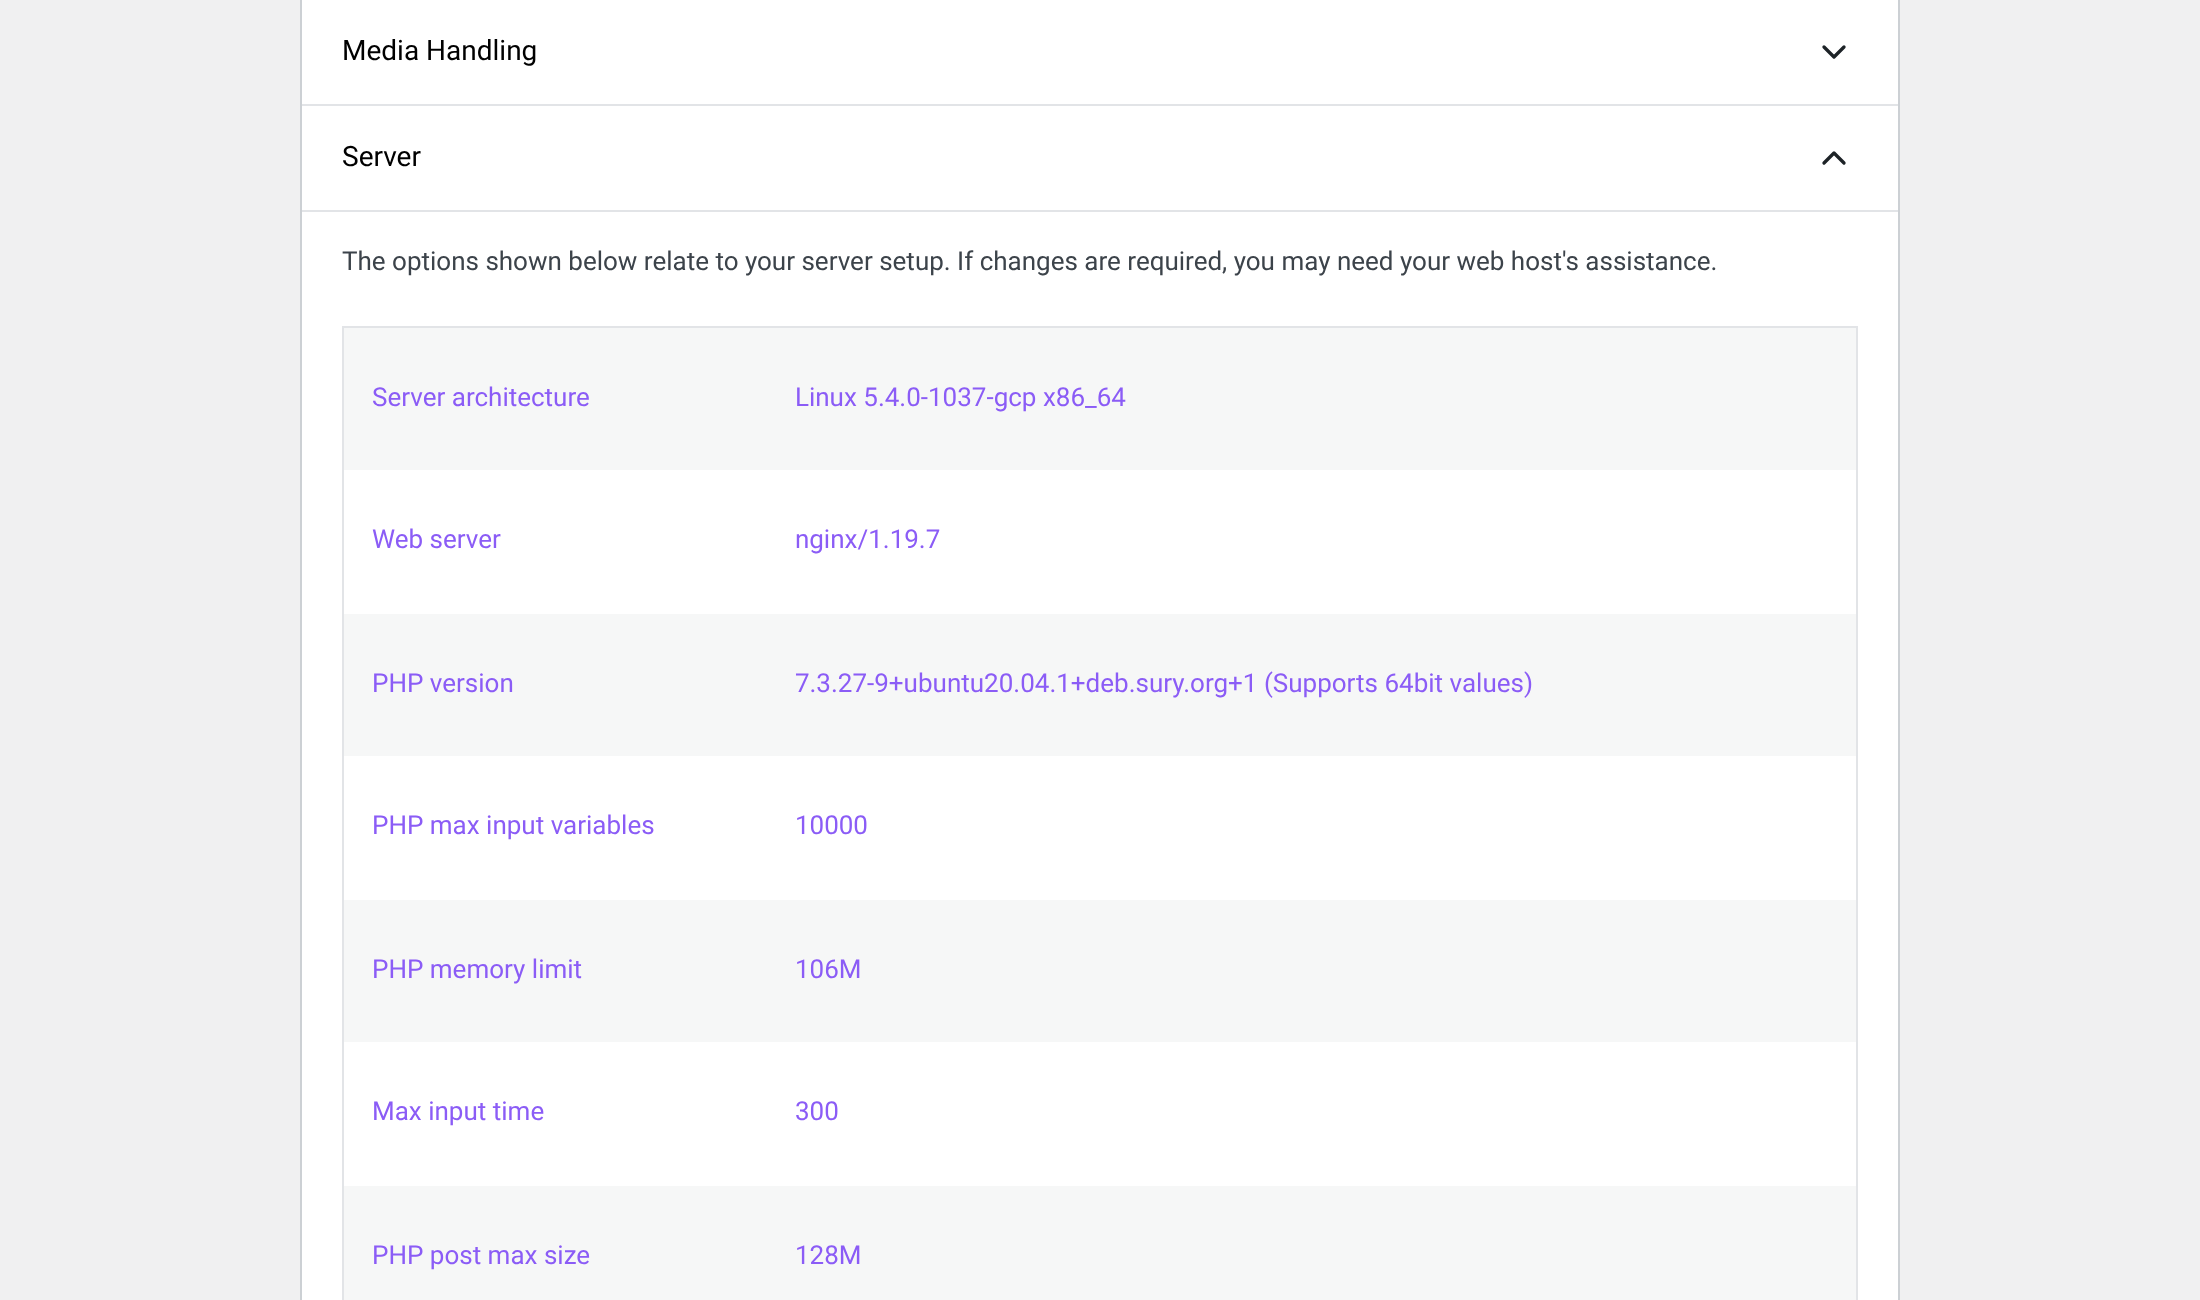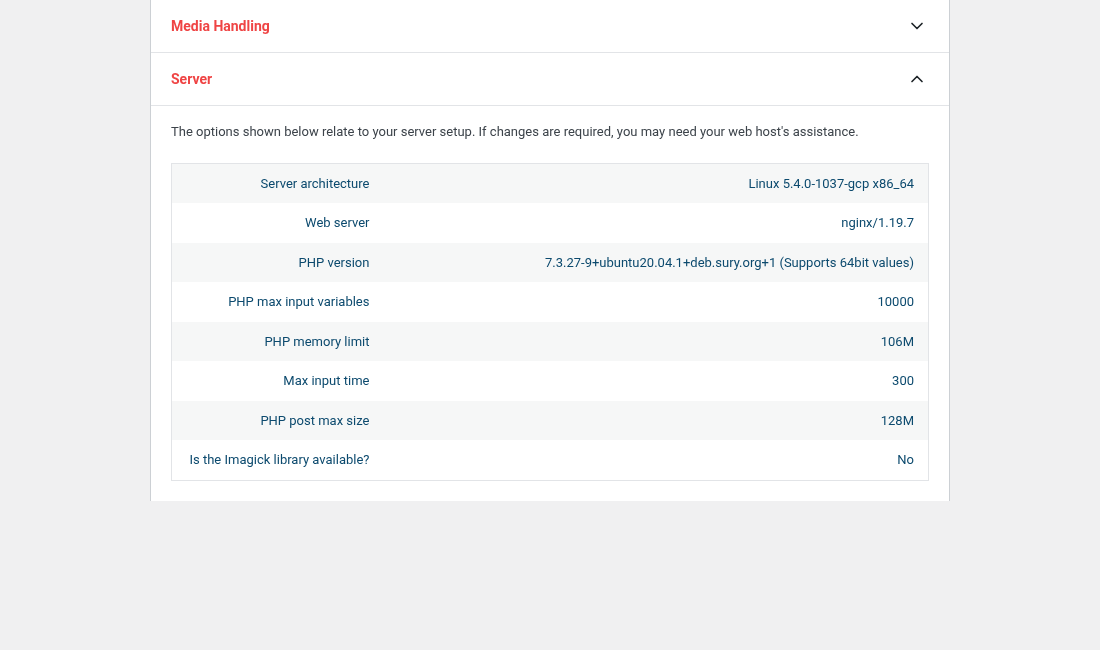--- a/index.html
+++ b/index.html
@@ -22,22 +22,22 @@
     .panel-header {
       display: flex;
       justify-content: space-between;
       align-items: center;
       padding: 14px 20px;
       border-bottom: 1px solid #e2e4e7;
       cursor: pointer;
     }
     .panel-header h2 {
       font-size: 14px;
-      font-weight: 700;
-      color: #ef4444;
+      font-weight: 400;
+      color: #000000;
     }
     .chevron {
       width: 24px;
       height: 24px;
       display: flex;
       align-items: center;
       justify-content: center;
       color: #1d2327;
     }
     .chevron svg { width: 20px; height: 20px; }
@@ -56,25 +56,24 @@
       border-collapse: collapse;
       font-size: 13px;
     }
     .info-table tr:nth-child(odd) {
       background: #f6f7f7;
     }
     .info-table tr:nth-child(even) {
       background: #fff;
     }
     .info-table td {
-      padding: 10px 14px;
+      padding: 26px 14px;
       line-height: 1.5;
-      color: #0c4a6e;
+      color: #8b5cf6;
       border: none;
-      text-align: right;
     }
     .info-table td.label {
       width: 28%;
     }
     .info-table td.value {
       width: 72%;
     }
     .highlighted {
       position: relative;
     }

